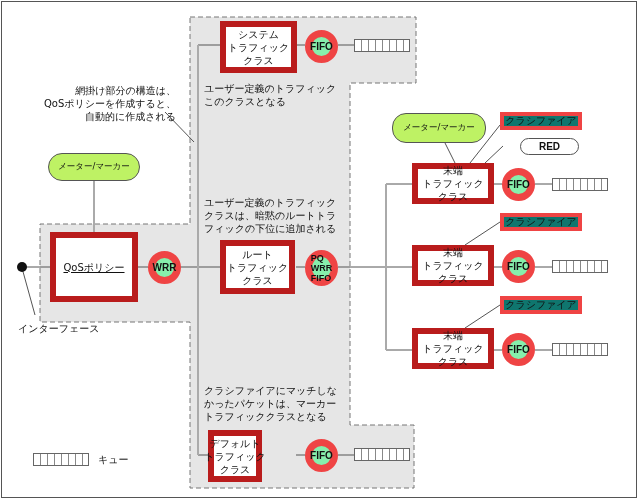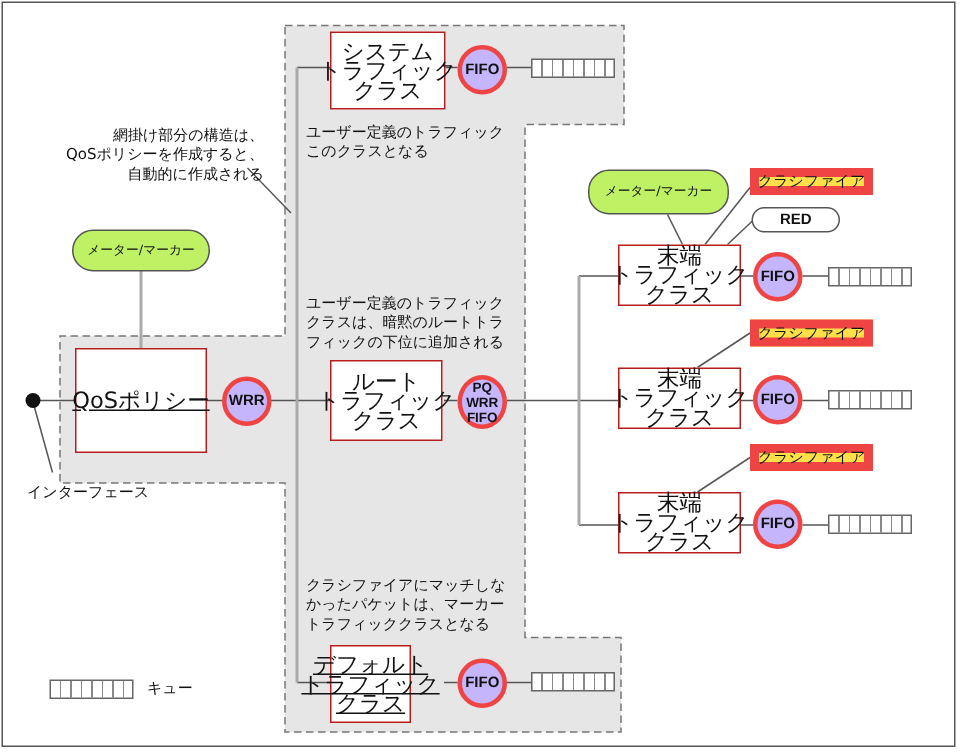--- a/index.html
+++ b/index.html
@@ -2,31 +2,31 @@
 <html><head>
   <meta charset="utf-8">
   <style>
     html, body { margin: 0; padding: 0; background: #ffffff; }
     body { width: 640px; height: 502px; position: relative; overflow: hidden;
            font-family: "DejaVu Sans", "Liberation Sans", sans-serif; color: #111; }
     #frame { position: absolute; left: 1px; top: 1px; width: 636px; height: 497px;
              border: 1px solid #555; box-sizing: border-box; }
     svg#diagram { position: absolute; left: 0; top: 0; }
     .txt { position: absolute; font-size: 10px; line-height: 13px; white-space: pre; color: #111; }
-    .box { position: absolute; background: #fff; border: 1px solid #b91c1c; box-sizing: border-box;
+    .box { position: absolute; background: #fff; border: 6px solid #b91c1c; box-sizing: border-box;
            display: flex; align-items: center; justify-content: center; text-align: center;
-           font-size: 15px; line-height: 13px; white-space: pre; }
-    .circle { position: absolute; background: #c4b5fd; border: 3px solid #ef4444; border-radius: 50%;
+           font-size: 10px; line-height: 13px; white-space: pre; }
+    .circle { position: absolute; background: #86efac; border: 7px solid #ef4444; border-radius: 50%;
               box-sizing: border-box; display: flex; align-items: center; justify-content: center;
-              text-align: center; font-family: "Liberation Sans", sans-serif; font-weight: bold;
+              font-family: "Liberation Sans", sans-serif; font-weight: bold;
               font-size: 10px; line-height: 10px; white-space: pre; }
     .pill { position: absolute; background: #bef264; border: 1px solid #555; border-radius: 14px;
             box-sizing: border-box; display: flex; align-items: center; justify-content: center;
             font-size: 8.5px; white-space: pre; }
-    .tag { position: absolute; background: #fde047; border: 6px solid #ef4444; box-sizing: border-box;
+    .tag { position: absolute; background: #0f766e; border: 4px solid #ef4444; box-sizing: border-box;
            display: flex; align-items: center; justify-content: center; font-size: 10px; white-space: pre; }
     .red-pill { position: absolute; background: #fff; border: 1px solid #555; border-radius: 10px;
                 box-sizing: border-box; display: flex; align-items: center; justify-content: center;
                 font-family: "Liberation Sans", sans-serif; font-weight: bold; font-size: 10px; }
     .queue { position: absolute; width: 56px; height: 13px; border: 1px solid #666; box-sizing: border-box;
              background: repeating-linear-gradient(to right, #fff 0, #fff 6px, #888 6px, #888 7px); }
   </style>
 </head>
 <body>
 
@@ -95,29 +95,29 @@
 <div class="circle" style="left:305px;top:30px;width:33px;height:33px;">FIFO</div>
 <div class="queue" style="left:354px;top:39px;"></div>
 
 <div class="box" style="left:220px;top:240px;width:75px;height:54px;">ルート
 トラフィック
 クラス</div>
 <div class="circle" style="left:305px;top:250px;width:33px;height:36px;font-size:9px;">PQ
 WRR
 FIFO</div>
 
-<div class="box" style="left:220px;top:430px;width:54px;height:52px;text-decoration:underline;">デフォルト
+<div class="box" style="left:208px;top:430px;width:54px;height:52px;">デフォルト
 トラフィック
 クラス</div>
 <div class="circle" style="left:305px;top:439px;width:33px;height:33px;">FIFO</div>
 <div class="queue" style="left:354px;top:448px;"></div>
 
 <div class="pill" style="left:392px;top:113px;width:94px;height:30px;">メーター/マーカー</div>
 <div class="tag" style="left:500px;top:112px;width:82px;height:18px;">クラシファイア</div>
-<div class="red-pill" style="left:501px;top:138px;width:59px;height:17px;">RED</div>
+<div class="red-pill" style="left:520px;top:138px;width:59px;height:17px;">RED</div>
 <div class="box" style="left:412px;top:163px;width:82px;height:41px;">末端
 トラフィック
 クラス</div>
 <div class="circle" style="left:502px;top:168px;width:33px;height:33px;">FIFO</div>
 <div class="queue" style="left:552px;top:178px;"></div>
 
 <div class="tag" style="left:500px;top:213px;width:82px;height:18px;">クラシファイア</div>
 <div class="box" style="left:412px;top:245px;width:82px;height:41px;">末端
 トラフィック
 クラス</div>

